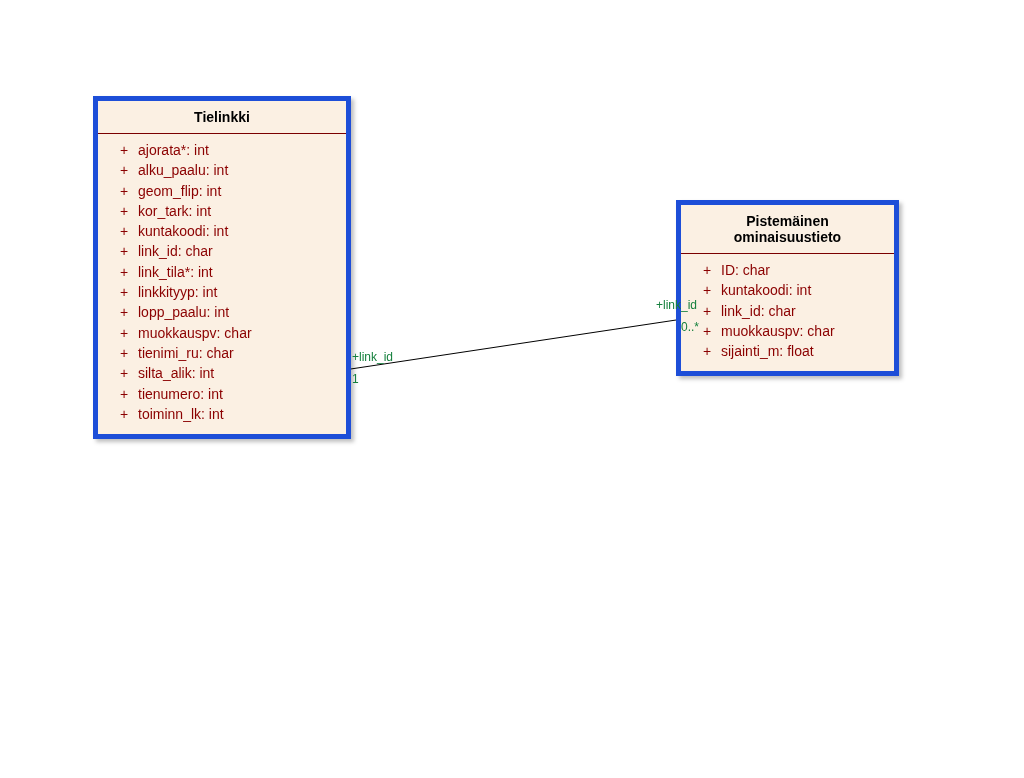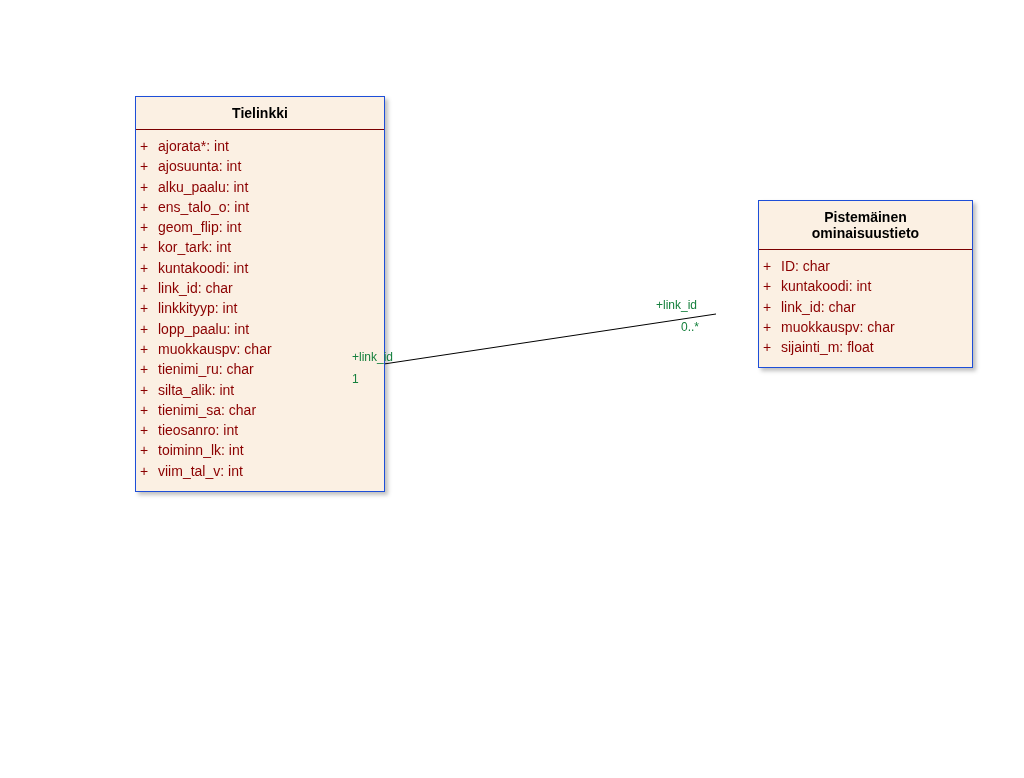--- a/index.html
+++ b/index.html
@@ -9,33 +9,32 @@
     height: 778px;
     background: #ffffff;
     font-family: Arial, Helvetica, sans-serif;
     font-size: 14px;
     color: #000;
     position: relative;
   }
   .uml-class {
     position: absolute;
     background: #fbf0e3;
-    border: 1px solid #1d4ed8;
+    border: 5px solid #1d4ed8;
     box-shadow: 3px 3px 4px rgba(0,0,0,0.25);
-    margin-left: 42px;
   }
   .uml-title {
     text-align: center;
     font-weight: bold;
     padding: 8px 6px 8px 6px;
     border-bottom: 1px solid #7a0000;
     white-space: pre-line;
   }
   .uml-attrs {
-    padding: 6px 10px 10px 4px;
+    padding: 6px 10px 10px 22px;
   }
   .attr-row {
     color: #8b0000;
     line-height: 1.45;
     white-space: nowrap;
   }
   .plus {
     display: inline-block;
     width: 18px;
   }
@@ -59,40 +58,37 @@
 <body>
 
 <svg class="connector">
   <line x1="344" y1="370" x2="716" y2="314" stroke="#000" stroke-width="1"></line>
 </svg>
 
 <div class="uml-class" style="left:93px; top:96px; width:248px;">
   <div class="uml-title">Tielinkki</div>
   <div class="uml-attrs">
     <div class="attr-row"><span class="plus">+</span><span>ajorata*: int</span></div>
-    <div class="attr-row"><span class="plus">+</span><span>ajosuunta: int</span></div>
     <div class="attr-row"><span class="plus">+</span><span>alku_paalu: int</span></div>
-    <div class="attr-row"><span class="plus">+</span><span>ens_talo_o: int</span></div>
     <div class="attr-row"><span class="plus">+</span><span>geom_flip: int</span></div>
     <div class="attr-row"><span class="plus">+</span><span>kor_tark: int</span></div>
     <div class="attr-row"><span class="plus">+</span><span>kuntakoodi: int</span></div>
     <div class="attr-row"><span class="plus">+</span><span>link_id: char</span></div>
+    <div class="attr-row"><span class="plus">+</span><span>link_tila*: int</span></div>
     <div class="attr-row"><span class="plus">+</span><span>linkkityyp: int</span></div>
     <div class="attr-row"><span class="plus">+</span><span>lopp_paalu: int</span></div>
     <div class="attr-row"><span class="plus">+</span><span>muokkauspv: char</span></div>
     <div class="attr-row"><span class="plus">+</span><span>tienimi_ru: char</span></div>
     <div class="attr-row"><span class="plus">+</span><span>silta_alik: int</span></div>
-    <div class="attr-row"><span class="plus">+</span><span>tienimi_sa: char</span></div>
-    <div class="attr-row"><span class="plus">+</span><span>tieosanro: int</span></div>
+    <div class="attr-row"><span class="plus">+</span><span>tienumero: int</span></div>
     <div class="attr-row"><span class="plus">+</span><span>toiminn_lk: int</span></div>
-    <div class="attr-row"><span class="plus">+</span><span>viim_tal_v: int</span></div>
   </div>
 </div>
 
-<div class="uml-class" style="left:716px; top:200px; width:213px;">
+<div class="uml-class" style="left:676px; top:200px; width:213px;">
   <div class="uml-title">Pistemäinen
 ominaisuustieto</div>
   <div class="uml-attrs">
     <div class="attr-row"><span class="plus">+</span><span>ID: char</span></div>
     <div class="attr-row"><span class="plus">+</span><span>kuntakoodi: int</span></div>
     <div class="attr-row"><span class="plus">+</span><span>link_id: char</span></div>
     <div class="attr-row"><span class="plus">+</span><span>muokkauspv: char</span></div>
     <div class="attr-row"><span class="plus">+</span><span>sijainti_m: float</span></div>
   </div>
 </div>

